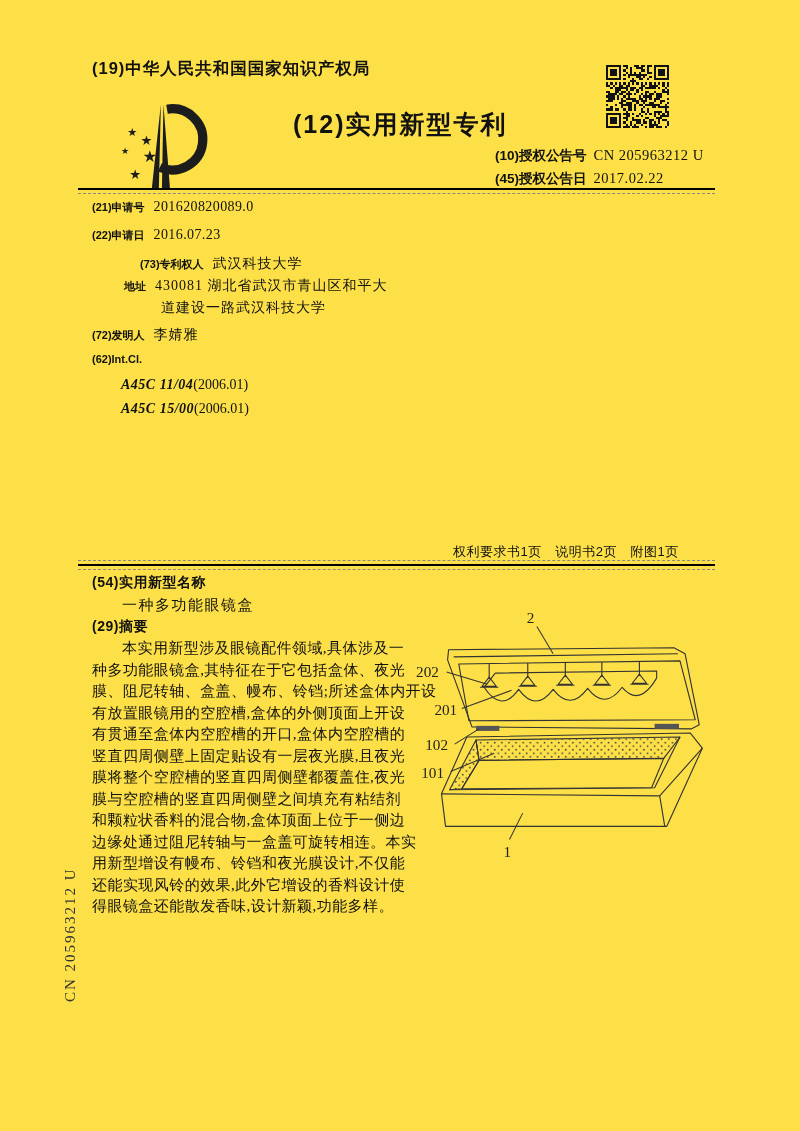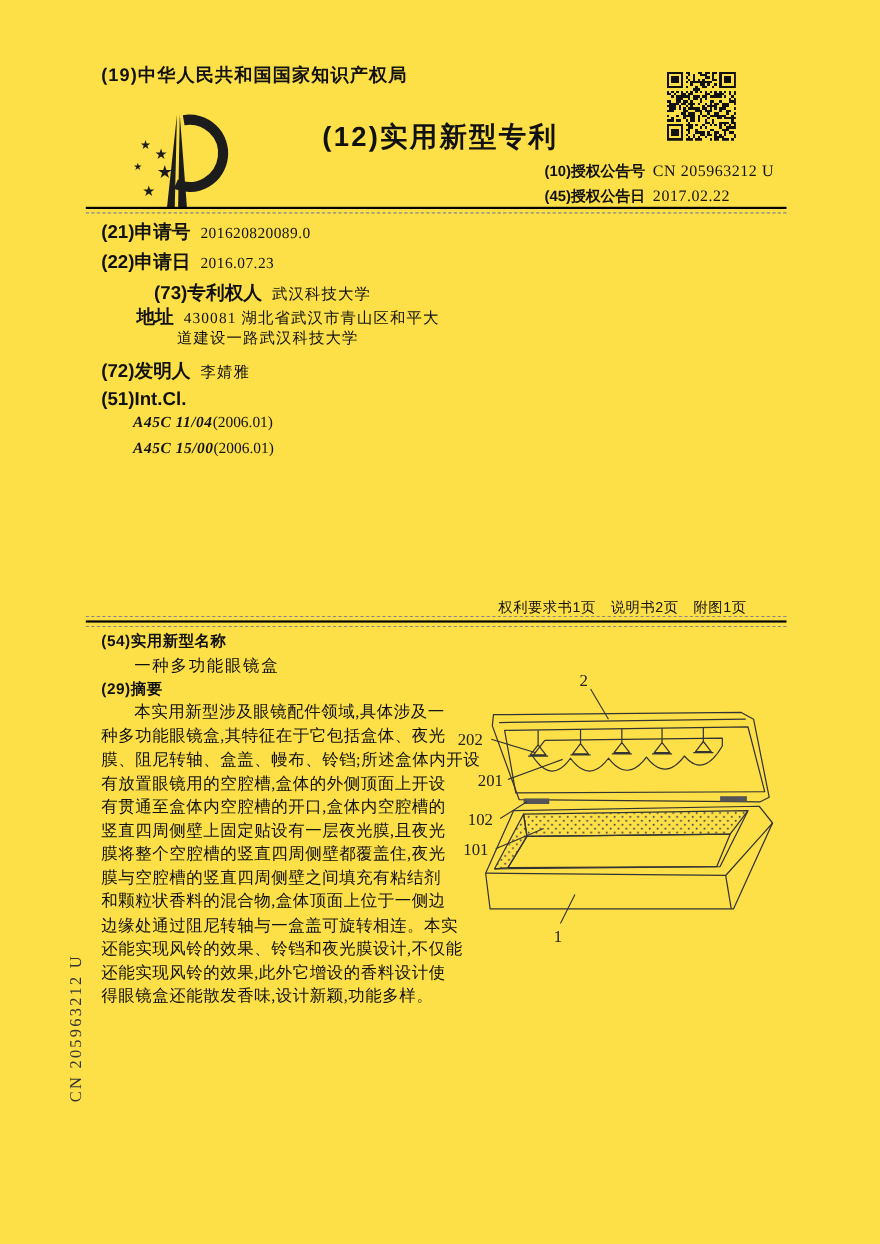--- a/index.html
+++ b/index.html
@@ -12,21 +12,21 @@
   
   .office{left:92px; top:58px; font-size:16.5px; font-weight:700; letter-spacing:1px;}
   .doctype{left:293px; top:108px; font-size:25px; font-weight:700; letter-spacing:2px;}
   .pubrow{display:flex; gap:7px; align-items:baseline;}
   .pubrow .lbl{font-size:13.5px; font-weight:700;}
   .pubrow .val{font-family:"Liberation Serif", serif; font-size:14.5px; letter-spacing:0.5px;}
   .rule{height:0; border-top:2px solid #000;}
   .ruledash{height:0; border-top:1px dashed #888;}
   
   .brow{display:flex; gap:9px; align-items:baseline; white-space:nowrap;}
-  .brow .lbl{font-size:17px; font-weight:700;}
+  .brow .lbl{font-size:11px; font-weight:700;}
   .brow .val{font-family:"Liberation Serif", serif; font-size:14px; letter-spacing:0.4px;}
   .brow .valcn{font-family:"Liberation Serif", serif; font-size:14px; letter-spacing:1px;}
   .intcl{font-family:"Liberation Serif", serif; font-size:14px;}
   .intcl .code{font-style:italic; font-weight:700; letter-spacing:0.5px;}
   .pages{font-size:13px; font-weight:500; letter-spacing:0.5px;}
   
   .seclbl{font-size:14px; font-weight:700; letter-spacing:0.5px;}
   .secval{font-family:"Liberation Serif", serif; font-size:15px; letter-spacing:1.5px;}
   .abstract{width:340px; font-family:"Liberation Serif", serif; font-size:15px;
             line-height:21.5px; letter-spacing:0.45px;}
@@ -514,21 +514,21 @@
     <span class="valcn">430081  湖北省武汉市青山区和平大</span>
   </div>
   <div class="abs brow" style="left:161px; top:299px;">
     <span class="valcn">道建设一路武汉科技大学</span>
   </div>
   <div class="abs brow" style="left:92px; top:326px;">
     <span class="lbl">(72)发明人</span>
     <span class="valcn">李婧雅</span>
   </div>
   <div class="abs brow" style="left:92px; top:353px;">
-    <span class="lbl">(51)Int.Cl.</span>
+    <span class="lbl">(62)Int.Cl.</span>
   </div>
   <div class="abs intcl" style="left:121px; top:377px;">
     <span class="code">A45C 11/04</span><span>(2006.01)</span>
   </div>
   <div class="abs intcl" style="left:121px; top:401px;">
     <span class="code">A45C 15/00</span><span>(2006.01)</span>
   </div>
 
   <div class="abs pages" style="left:453px; top:543px;">权利要求书1页　说明书2页　附图1页</div>
   <div class="abs ruledash" style="left:78px; top:560px; width:637px;"></div>
@@ -543,21 +543,21 @@
     <div class="ln first">本实用新型涉及眼镜配件领域,具体涉及一</div>
     <div class="ln">种多功能眼镜盒,其特征在于它包括盒体、夜光</div>
     <div class="ln">膜、阻尼转轴、盒盖、幔布、铃铛;所述盒体内开设</div>
     <div class="ln">有放置眼镜用的空腔槽,盒体的外侧顶面上开设</div>
     <div class="ln">有贯通至盒体内空腔槽的开口,盒体内空腔槽的</div>
     <div class="ln">竖直四周侧壁上固定贴设有一层夜光膜,且夜光</div>
     <div class="ln">膜将整个空腔槽的竖直四周侧壁都覆盖住,夜光</div>
     <div class="ln">膜与空腔槽的竖直四周侧壁之间填充有粘结剂</div>
     <div class="ln">和颗粒状香料的混合物,盒体顶面上位于一侧边</div>
     <div class="ln">边缘处通过阻尼转轴与一盒盖可旋转相连。本实</div>
-    <div class="ln">还能实现风铃的效果、铃铛和夜光膜设计,不仅能</div>
+    <div class="ln">用新型增设有幔布、铃铛和夜光膜设计,不仅能</div>
     <div class="ln">还能实现风铃的效果,此外它增设的香料设计使</div>
     <div class="ln">得眼镜盒还能散发香味,设计新颖,功能多样。</div>
   </div>
 
   <div class="abs" style="left:408px; top:606px; width:340px; height:260px;">
     <svg width="340" height="260" viewBox="0 0 335 256">
       <defs>
         <pattern id="dots" width="7" height="7" patternUnits="userSpaceOnUse">
           <circle cx="1.5" cy="1.5" r="0.9" fill="#444"></circle>
           <circle cx="5" cy="5" r="0.9" fill="#444"></circle>

